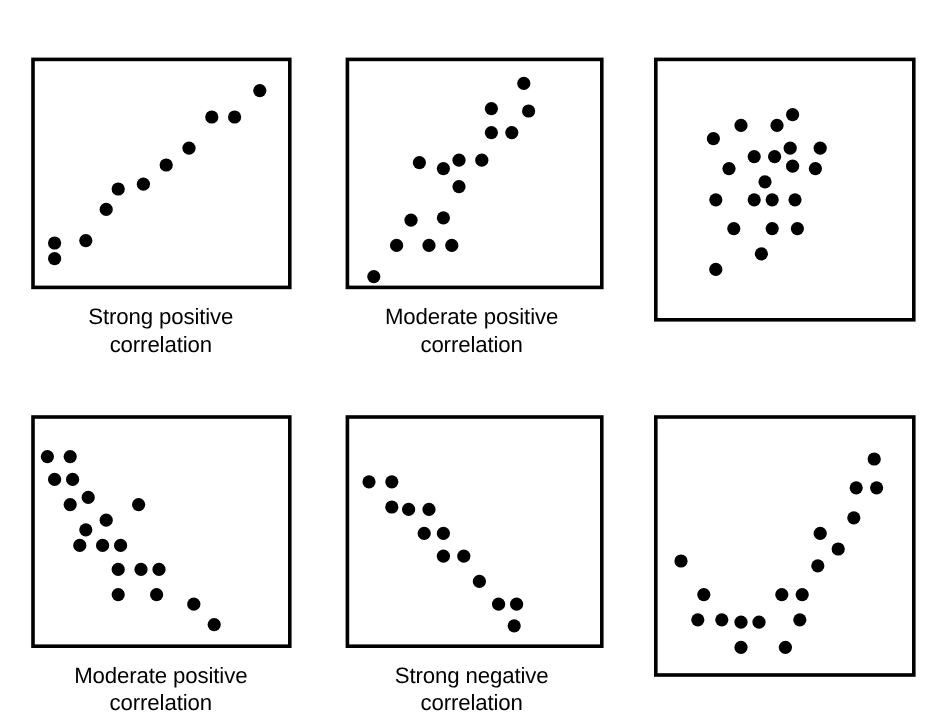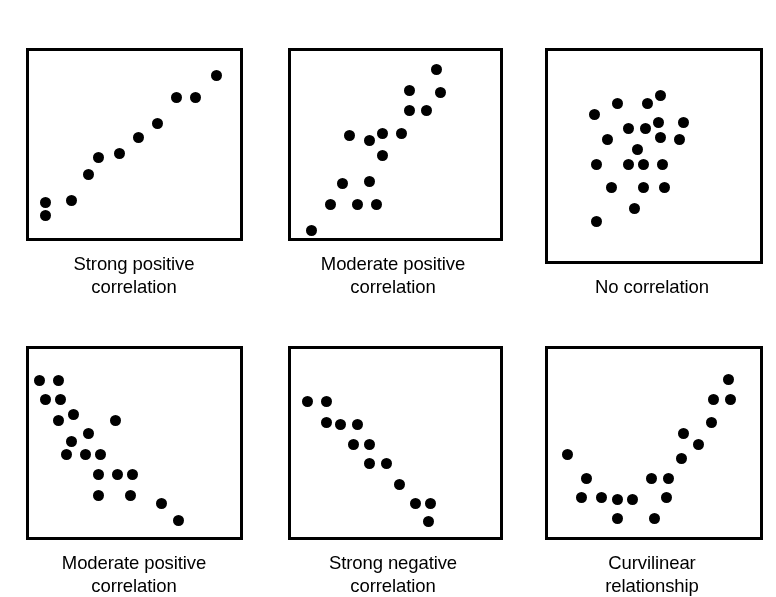--- a/index.html
+++ b/index.html
@@ -134,21 +134,20 @@
           <div class="dot" style="left: 62%; top: 42%;"></div>
           <div class="dot" style="left: 52%; top: 34%;"></div>
           <div class="dot" style="left: 64%; top: 34%;"></div>
           <div class="dot" style="left: 38%; top: 37%;"></div>
           <div class="dot" style="left: 46%; top: 37%;"></div>
           <div class="dot" style="left: 22%; top: 30%;"></div>
           <div class="dot" style="left: 33%; top: 25%;"></div>
           <div class="dot" style="left: 47%; top: 25%;"></div>
           <div class="dot" style="left: 53%; top: 21%;"></div>
         </div>
-      <div class="caption">No correlation</div>
     </div>
 
     <div class="panel col1 row2">
       <div class="plot-box">
           <div class="dot" style="left: 5%; top: 17%;"></div>
           <div class="dot" style="left: 14%; top: 17%;"></div>
           <div class="dot" style="left: 8%; top: 27%;"></div>
           <div class="dot" style="left: 15%; top: 27%;"></div>
           <div class="dot" style="left: 14%; top: 38%;"></div>
           <div class="dot" style="left: 21%; top: 35%;"></div>
@@ -204,18 +203,16 @@
           <div class="dot" style="left: 57%; top: 69%;"></div>
           <div class="dot" style="left: 56%; top: 79%;"></div>
           <div class="dot" style="left: 63%; top: 58%;"></div>
           <div class="dot" style="left: 64%; top: 45%;"></div>
           <div class="dot" style="left: 71%; top: 51%;"></div>
           <div class="dot" style="left: 77%; top: 39%;"></div>
           <div class="dot" style="left: 78%; top: 27%;"></div>
           <div class="dot" style="left: 86%; top: 27%;"></div>
           <div class="dot" style="left: 85%; top: 16%;"></div>
         </div>
-      <div class="caption">Curvilinear
-relationship</div>
     </div>
 
   </div>
 </div>
 
 </body></html>

